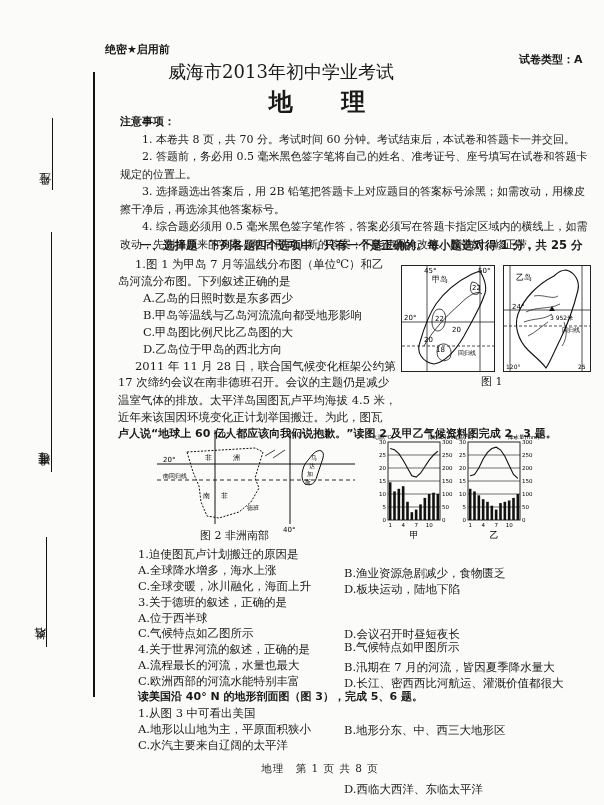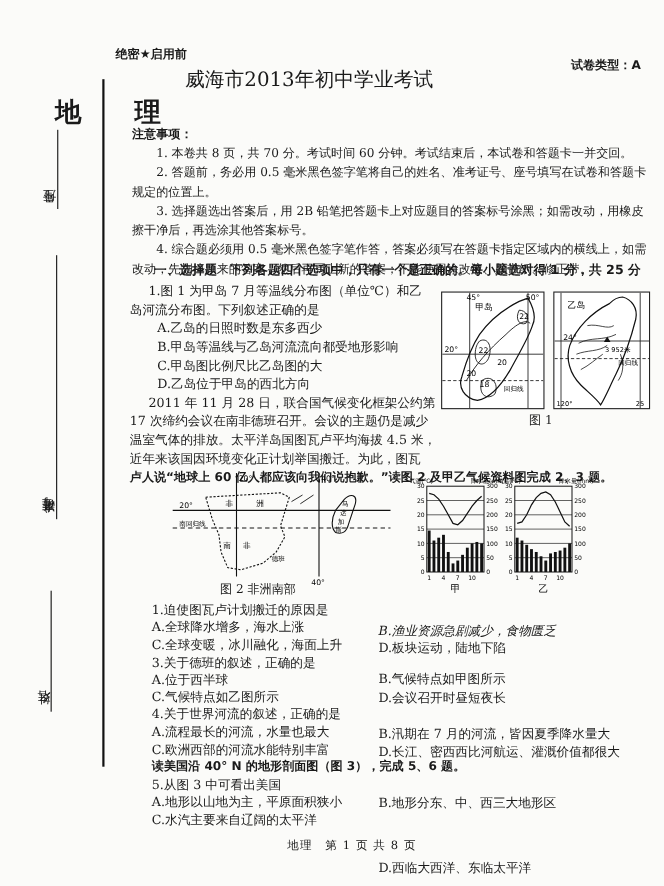--- a/index.html
+++ b/index.html
@@ -12,21 +12,21 @@
   .bold { font-weight: bold; font-family: "DejaVu Sans", "Liberation Sans", sans-serif; }
 
   
   .bind-line { position: absolute; width: 1.5px; background: #111; }
   .vlabel { position: absolute; writing-mode: vertical-rl; transform: rotate(180deg);
             font-size: 12px; font-family: "DejaVu Sans", sans-serif; letter-spacing: 1px; }
 
   #secret { left: 105px; top: 42px; font-size: 11px; font-weight: bold; font-family: "DejaVu Sans", sans-serif; }
   #paper-type { left: 519px; top: 52px; font-size: 11px; font-weight: bold; font-family: "DejaVu Sans", sans-serif; }
   #exam-title { left: 0; width: 522px; top: 60px; text-align: center; font-size: 18px; padding-left: 40px; box-sizing: border-box; }
-  #subject-title { left: 0; width: 604px; top: 86px; font-size: 24px; font-weight: bold; letter-spacing: 20px; padding-left: 50px; box-sizing: border-box; font-family: "DejaVu Sans", sans-serif; }
+  #subject-title { left: 0; width: 604px; top: 86px; text-align: center; font-size: 24px; font-weight: bold; letter-spacing: 20px; padding-left: 50px; box-sizing: border-box; font-family: "DejaVu Sans", sans-serif; }
 
   #notice { left: 120px; top: 113px; width: 476px; font-size: 11px; line-height: 17.5px; }
   #notice .head { font-weight: bold; font-family: "DejaVu Sans", sans-serif; }
   #notice p { margin: 0; text-indent: 22px; white-space: normal; }
 
   #section1 { left: 140px; top: 238px; font-size: 11.5px; font-weight: bold; font-family: "DejaVu Sans", sans-serif; }
 
   .q { font-size: 11.5px; line-height: 16px; white-space: nowrap; }
 
   
@@ -230,37 +230,37 @@
       <polyline points="18.166666666666668,43.800000000000004 22.5,42.5 26.833333333333332,36 31.166666666666668,26.9 35.49999999999999,20.39999999999999 39.83333333333333,16.5 44.166666666666664,15.200000000000003 48.49999999999999,17.799999999999997 52.83333333333333,24.300000000000004 57.166666666666664,33.400000000000006 61.49999999999999,42.5 65.83333333333333,46.4" fill="none" stroke="#111" stroke-width="1.1"></polyline>
       <text x="18.166666666666668" y="95" font-size="5.5" text-anchor="middle">1</text>
       <text x="31.166666666666668" y="95" font-size="5.5" text-anchor="middle">4</text>
       <text x="44.166666666666664" y="95" font-size="5.5" text-anchor="middle">7</text>
       <text x="57.166666666666664" y="95" font-size="5.5" text-anchor="middle">10</text>
       <text x="42" y="106" font-size="9" text-anchor="middle">乙</text>
     </svg></div>
 
 <div class="abs q" style="left:138px; top:546px;">1.迫使图瓦卢计划搬迁的原因是</div>
 <div class="abs q" style="left:138px; top:562px;">A.全球降水增多，海水上涨</div>
-<div class="abs q" style="left:344px; top:565px;font-style:italic;">B.渔业资源急剧减少，食物匮乏</div>
+<div class="abs q" style="left:344px; top:565px;">B.渔业资源急剧减少，食物匮乏</div>
 <div class="abs q" style="left:138px; top:578px;">C.全球变暖，冰川融化，海面上升</div>
 <div class="abs q" style="left:344px; top:581px;">D.板块运动，陆地下陷</div>
 
 <div class="abs q" style="left:138px; top:594px;">3.关于德班的叙述，正确的是</div>
 <div class="abs q" style="left:138px; top:610px;">A.位于西半球</div>
-<div class="abs q" style="left:344px; top:609px;">B.气候特点如甲图所示</div>
+<div class="abs q" style="left:344px; top:639px;">B.气候特点如甲图所示</div>
 <div class="abs q" style="left:138px; top:625px;">C.气候特点如乙图所示</div>
 <div class="abs q" style="left:344px; top:626px;">D.会议召开时昼短夜长</div>
 
 <div class="abs q" style="left:138px; top:641px;">4.关于世界河流的叙述，正确的是</div>
 <div class="abs q" style="left:138px; top:657px;">A.流程最长的河流，水量也最大</div>
 <div class="abs q" style="left:344px; top:659px;">B.汛期在 7 月的河流，皆因夏季降水量大</div>
 <div class="abs q" style="left:138px; top:673px;">C.欧洲西部的河流水能特别丰富</div>
 <div class="abs q" style="left:344px; top:675px;">D.长江、密西西比河航运、灌溉价值都很大</div>
 
 <div class="abs q bold" style="left:138px; top:689px; font-size:11px;">读美国沿 40° N 的地形剖面图（图 3），完成 5、6 题。</div>
 
-<div class="abs q" style="left:138px; top:705px;">5.从图 3 中可看出美国</div>
+<div class="abs q" style="left:138px; top:705px;">1.从图 3 中可看出美国</div>
 <div class="abs q" style="left:138px; top:721px;">A.地形以山地为主，平原面积狭小</div>
 <div class="abs q" style="left:344px; top:722px;">B.地形分东、中、西三大地形区</div>
 <div class="abs q" style="left:138px; top:737px;">C.水汽主要来自辽阔的太平洋</div>
 <div class="abs q" style="left:344px; top:781px;">D.西临大西洋、东临太平洋</div>
 
 <div id="footer" class="abs">地理　第 1 页 共 8 页</div>
 
 </body></html>

